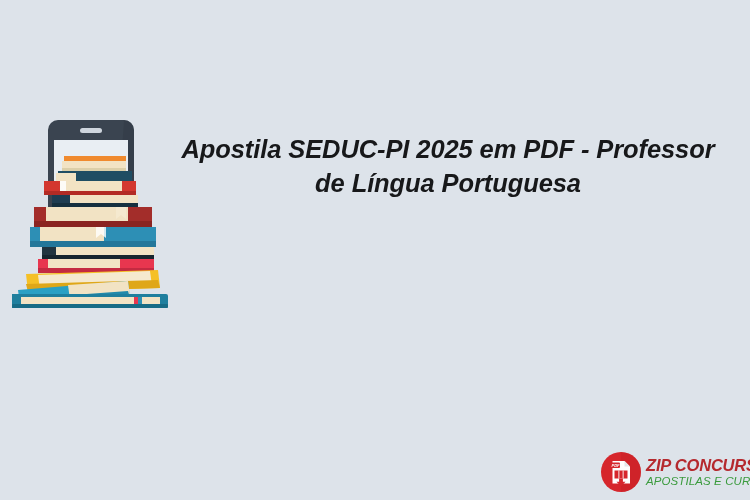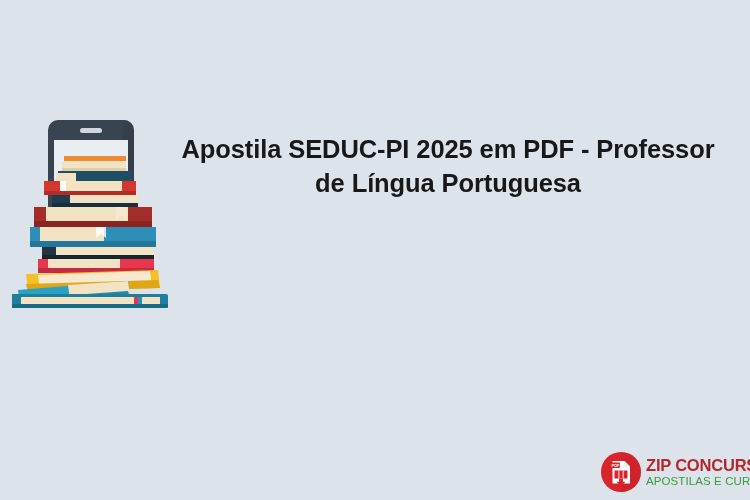--- a/index.html
+++ b/index.html
@@ -13,20 +13,21 @@
     overflow: hidden;
     font-family: "Liberation Sans", sans-serif;
   }
 
   #banner {
     position: relative;
     width: 750px;
     height: 500px;
     background: #dde3ea;
     overflow: hidden;
+    font-style: italic;
   }
 
   
   #illustration {
     position: absolute;
     left: 8px;
     top: 118px;
     width: 168px;
     height: 192px;
   }

